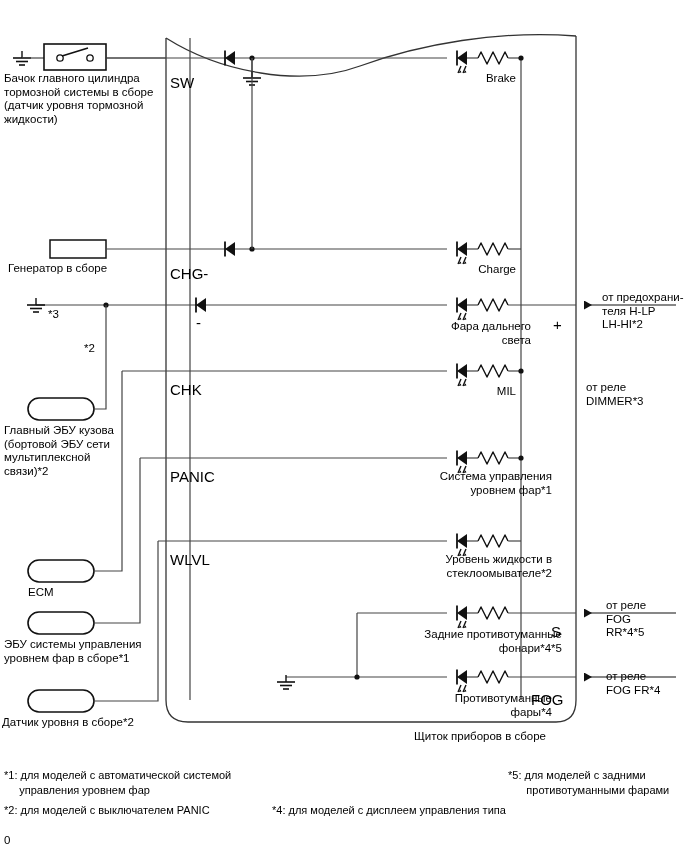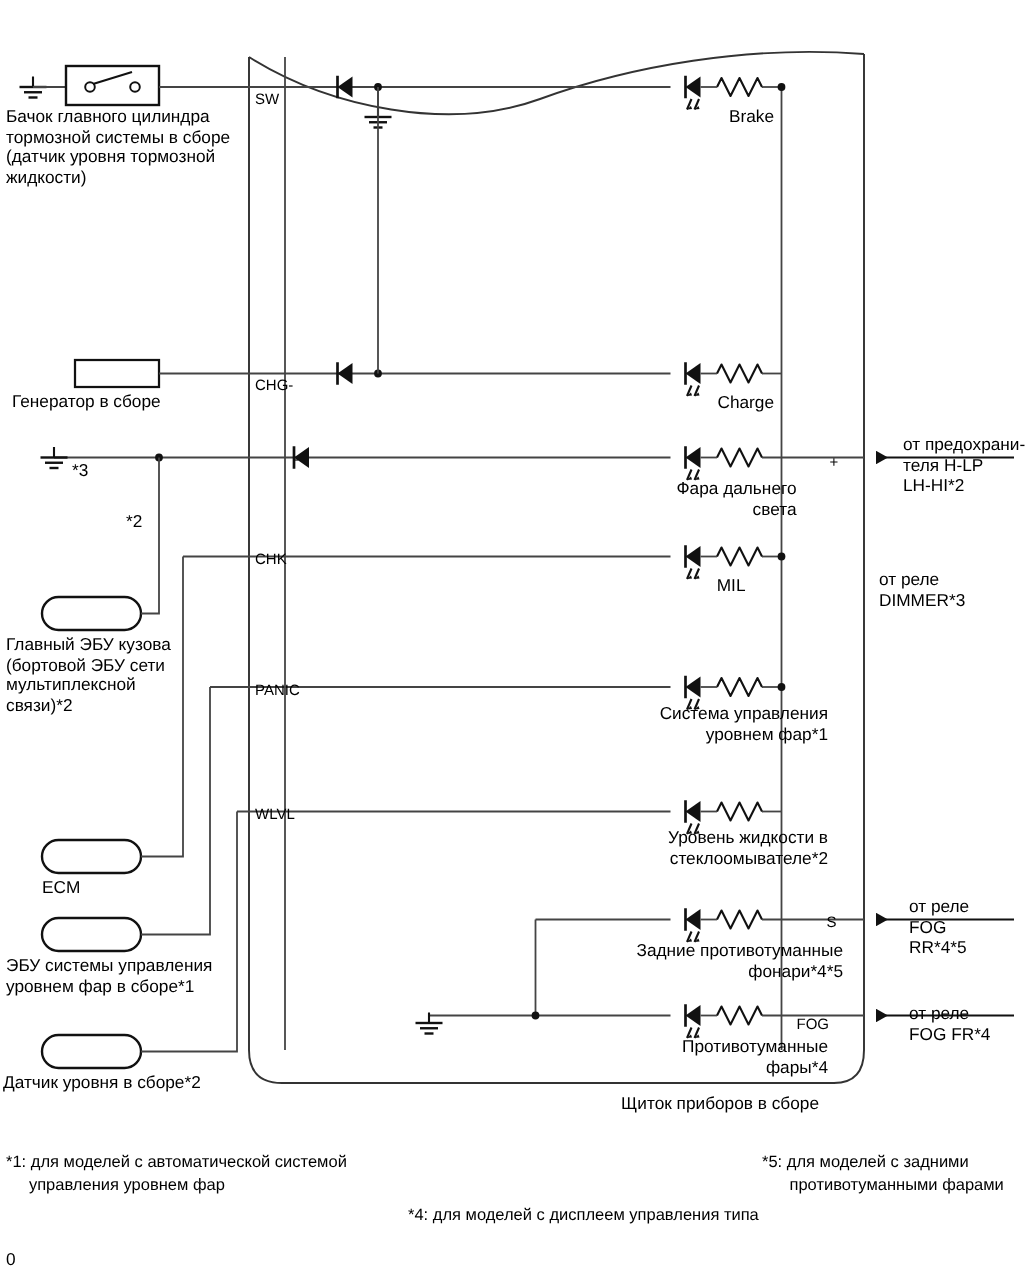--- a/index.html
+++ b/index.html
@@ -6,21 +6,21 @@
   body{
     width:688px;height:852px;position:relative;
     font-family:"Liberation Sans","DejaVu Sans",sans-serif;
     color:#000;
     -webkit-font-smoothing:antialiased;
   }
   #diagram-root{position:absolute;inset:0;}
   svg.layer{position:absolute;left:0;top:0;width:688px;height:852px;overflow:visible;}
   .lbl{position:absolute;font-size:11.5px;line-height:13.5px;color:#000;white-space:pre;}
   .lbl.c{text-align:right;}
-  .pin{position:absolute;font-size:10px;line-height:13px;color:#000;white-space:pre;}
+  .pin{position:absolute;font-size:15px;line-height:13px;color:#000;white-space:pre;margin-top:16px;}
   .note{position:absolute;font-size:11px;line-height:14.5px;color:#000;white-space:pre;}
   .boxlabel{position:absolute;font-size:11.5px;line-height:13.5px;white-space:pre;}
   .pagenum{position:absolute;font-size:11.5px;color:#000;}
 </style>
 </head>
 <body>
 
 <div id="diagram-root">
 
   <svg class="layer" viewBox="0 0 688 852">
@@ -264,21 +264,21 @@
   <div class="pin" style="left:170px;top:454px;">PANIC</div>
   <div class="pin" style="left:170px;top:537px;">WLVL</div>
   <div class="pin" style="left:553px;top:302px;">+</div>
   <div class="pin" style="left:551px;top:609px;">S</div>
   <div class="pin" style="left:531px;top:677px;">FOG</div>
 
   <div class="lbl c" style="left:426px;top:72px;width:90px;">Brake</div>
   <div class="lbl c" style="left:426px;top:263px;width:90px;">Charge</div>
   <div class="lbl c" style="left:415px;top:320px;width:116px;">Фара дальнего
 света</div>
-  <div class="lbl c" style="left:407px;top:385px;width:90px;">MIL</div>
+  <div class="lbl c" style="left:426px;top:385px;width:90px;">MIL</div>
   <div class="lbl c" style="left:400px;top:470px;width:152px;">Система управления
 уровнем фар*1</div>
   <div class="lbl c" style="left:400px;top:553px;width:152px;">Уровень жидкости в
 стеклоомывателе*2</div>
   <div class="lbl c" style="left:390px;top:628px;width:172px;">Задние противотуманные
 фонари*4*5</div>
   <div class="lbl c" style="left:400px;top:692px;width:152px;">Противотуманные
 фары*4</div>
 
   <div class="lbl" style="left:602px;top:291px;width:90px;">от предохрани-
@@ -289,19 +289,20 @@
   <div class="lbl" style="left:606px;top:599px;width:80px;">от реле
 FOG
 RR*4*5</div>
   <div class="lbl" style="left:606px;top:670px;width:82px;">от реле
 FOG FR*4</div>
 
   <div class="lbl c" style="left:196px;top:730px;width:350px;">Щиток приборов в сборе</div>
 
   <div class="note" style="left:4px;top:768px;width:250px;">*1: для моделей с автоматической системой
      управления уровнем фар</div>
+  <div class="note" style="left:4px;top:803px;width:250px;">*2: для моделей с выключателем PANIC</div>
   <div class="note" style="left:272px;top:803px;width:230px;">*4: для моделей с дисплеем управления типа</div>
   <div class="note" style="left:508px;top:768px;width:180px;">*5: для моделей с задними
       противотуманными фарами</div>
 
   <div class="pagenum" style="left:4px;top:834px;">0</div>
 
 </div>
 
 </body></html>

